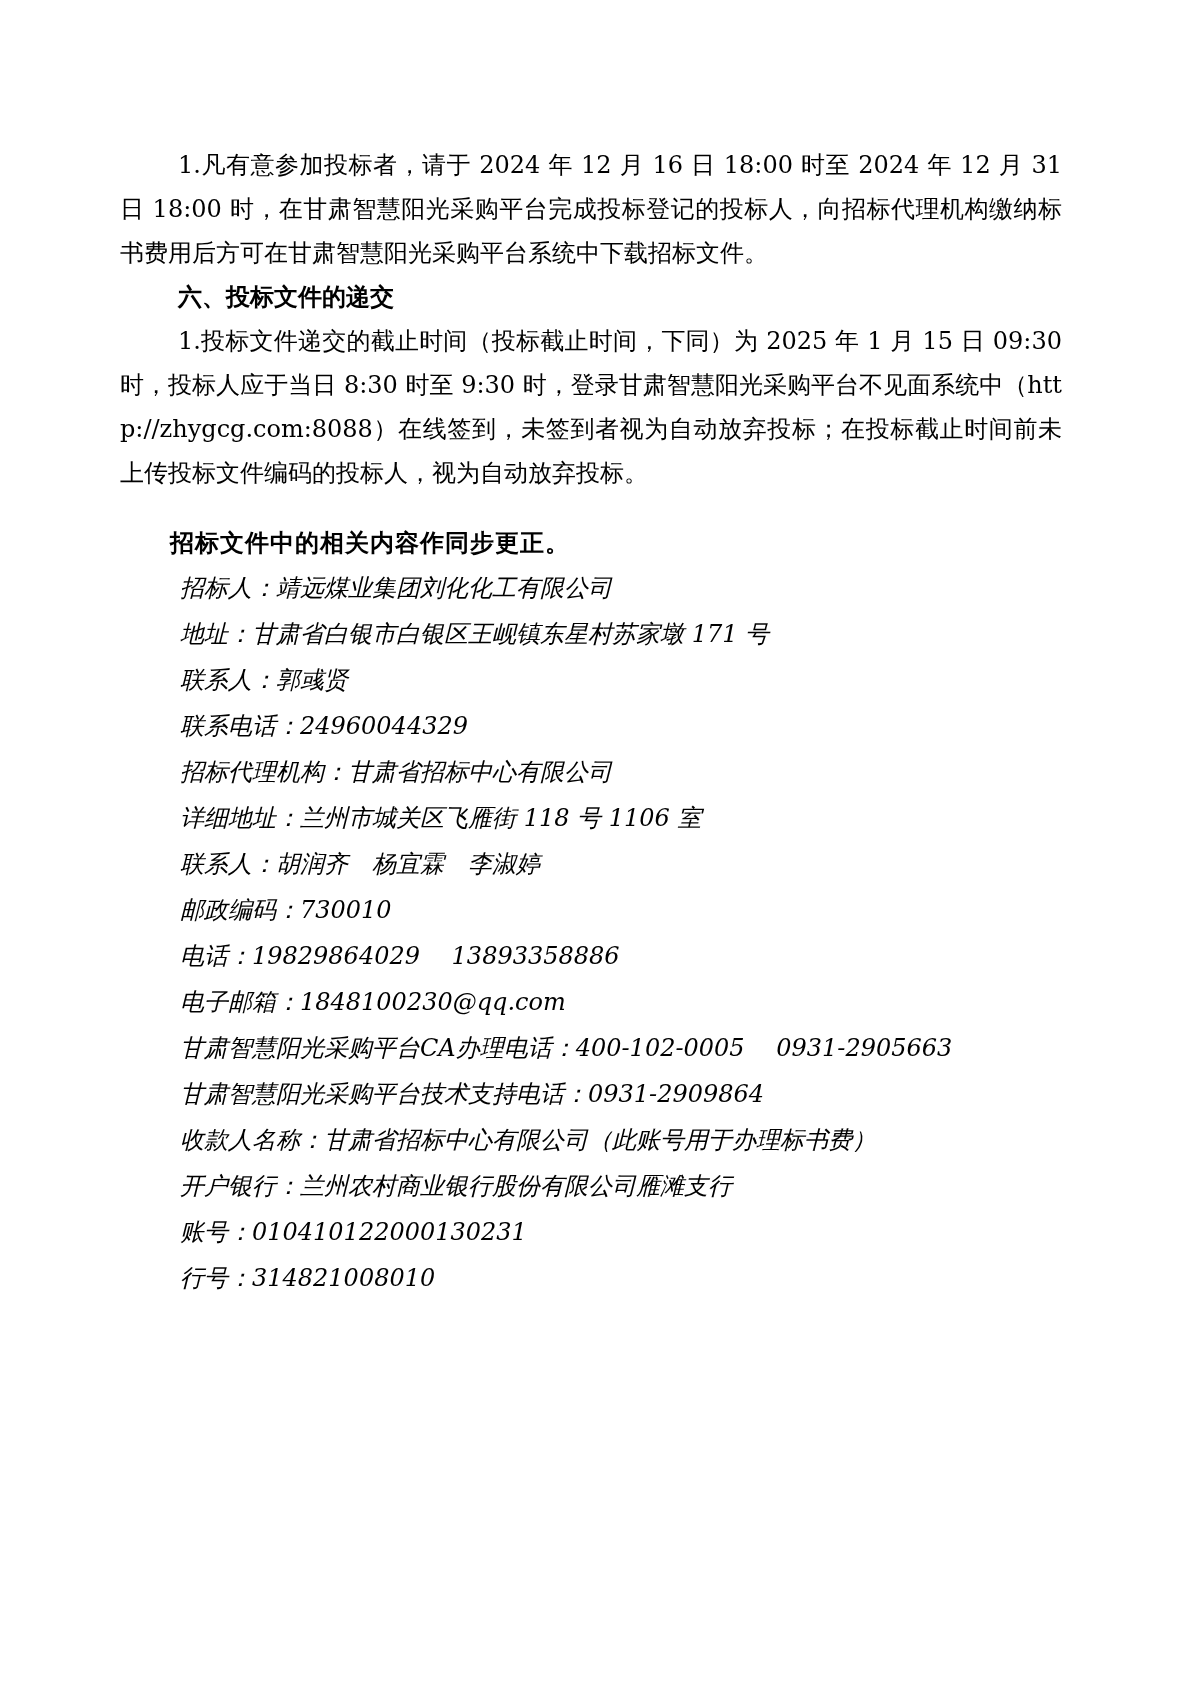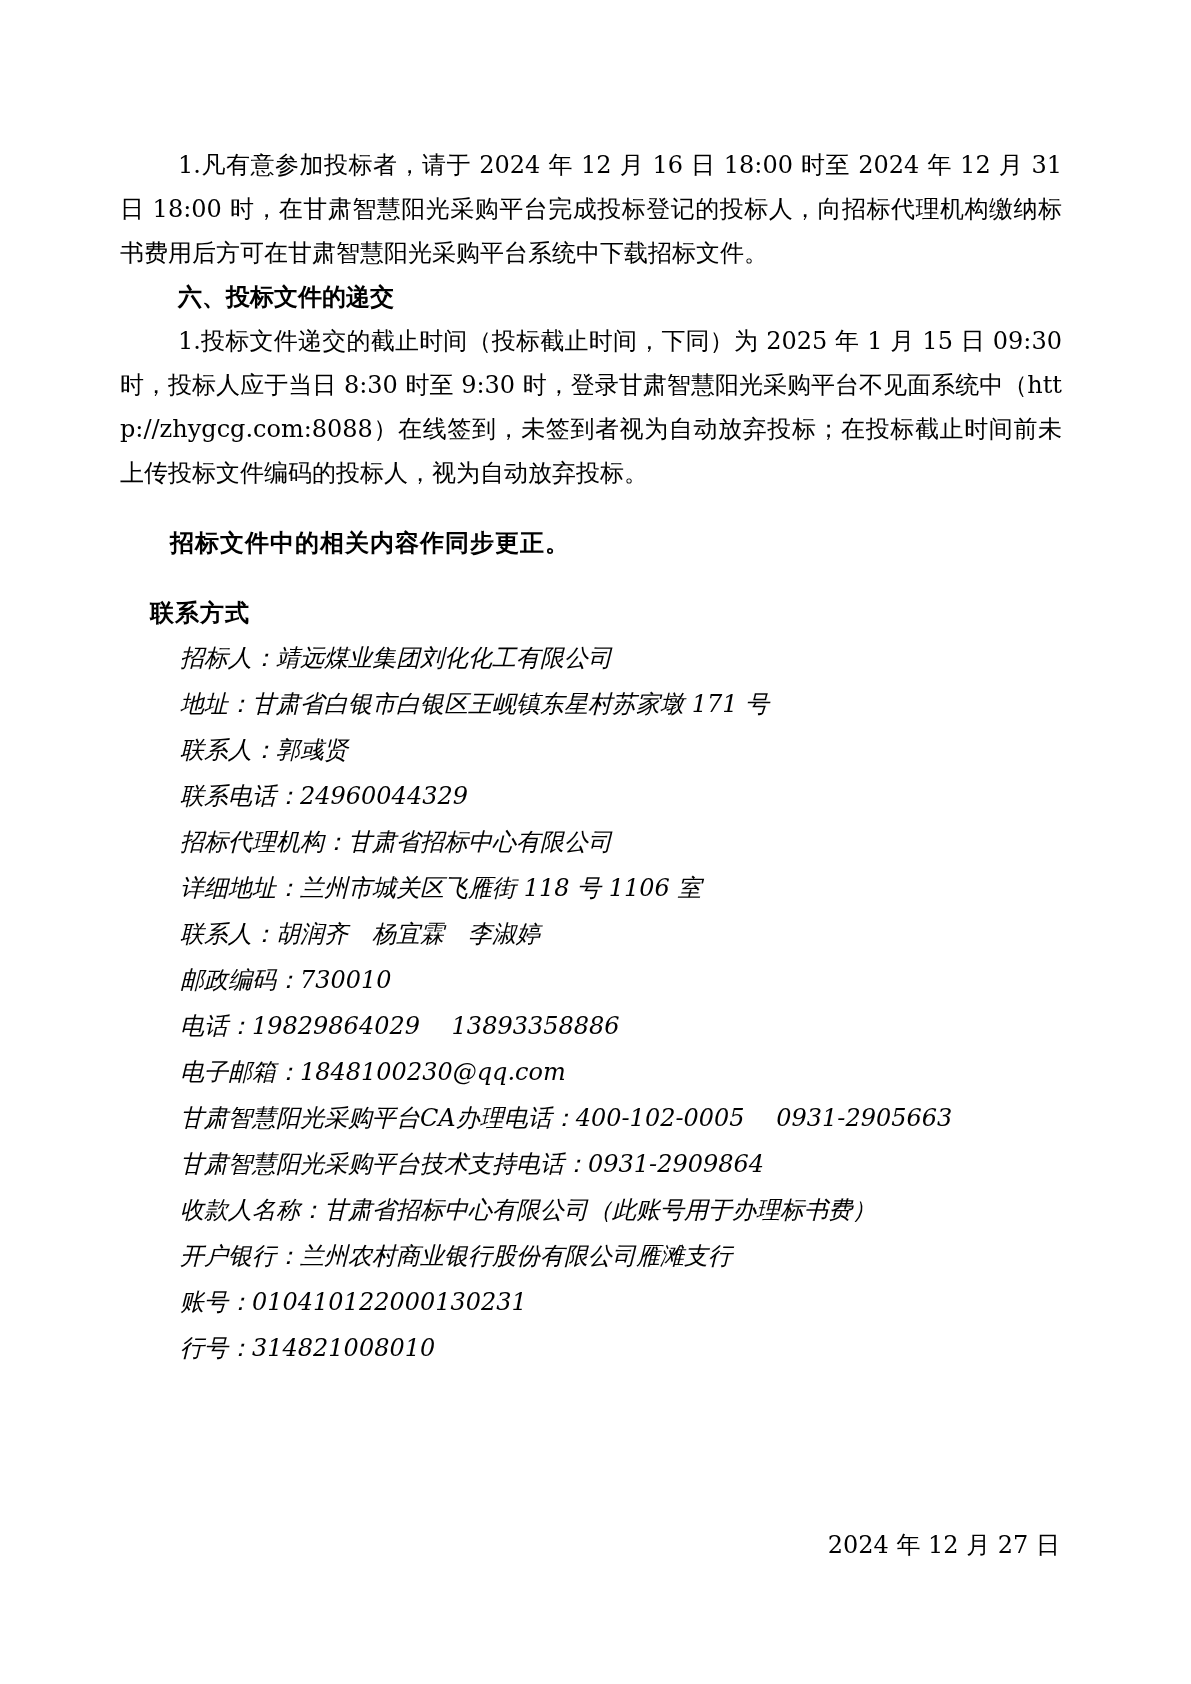--- a/index.html
+++ b/index.html
@@ -70,36 +70,34 @@
 <div class="page">
 
   <p class="para">1.凡有意参加投标者，请于 2024 年 12 月 16 日 18:00 时至 2024 年 12 月 31 日 18:00 时，在甘肃智慧阳光采购平台完成投标登记的投标人，向招标代理机构缴纳标书费用后方可在甘肃智慧阳光采购平台系统中下载招标文件。</p>
 
   <h3 class="bold-heading section-heading">六、投标文件的递交</h3>
 
   <p class="para">1.投标文件递交的截止时间（投标截止时间，下同）为 2025 年 1 月 15 日 09:30 时，投标人应于当日 8:30 时至 9:30 时，登录甘肃智慧阳光采购平台不见面系统中（http://zhygcg.com:8088）在线签到，未签到者视为自动放弃投标；在投标截止时间前未上传投标文件编码的投标人，视为自动放弃投标。</p>
 
   <p class="bold-heading correction-note">招标文件中的相关内容作同步更正。</p>
 
-  <h3 class="bold-heading contact-heading">联系方式</h3>
 
   <ul class="contacts">
     <li>招标人：靖远煤业集团刘化化工有限公司</li>
     <li>地址：甘肃省白银市白银区王岘镇东星村苏家墩 171 号</li>
     <li>联系人：郭彧贤</li>
     <li>联系电话：24960044329</li>
     <li>招标代理机构：甘肃省招标中心有限公司</li>
     <li>详细地址：兰州市城关区飞雁街 118 号 1106 室</li>
     <li>联系人：胡润齐　杨宜霖　李淑婷</li>
     <li>邮政编码：730010</li>
     <li>电话：19829864029　 13893358886</li>
     <li>电子邮箱：1848100230@qq.com</li>
     <li>甘肃智慧阳光采购平台CA办理电话：400-102-0005　 0931-2905663</li>
     <li>甘肃智慧阳光采购平台技术支持电话：0931-2909864</li>
     <li>收款人名称：甘肃省招标中心有限公司（此账号用于办理标书费）</li>
     <li>开户银行：兰州农村商业银行股份有限公司雁滩支行</li>
     <li>账号：010410122000130231</li>
     <li>行号：314821008010</li>
   </ul>
 
-  <p class="doc-date">2024 年 12 月 27 日</p>
 
 </div>
 
 </body></html>

